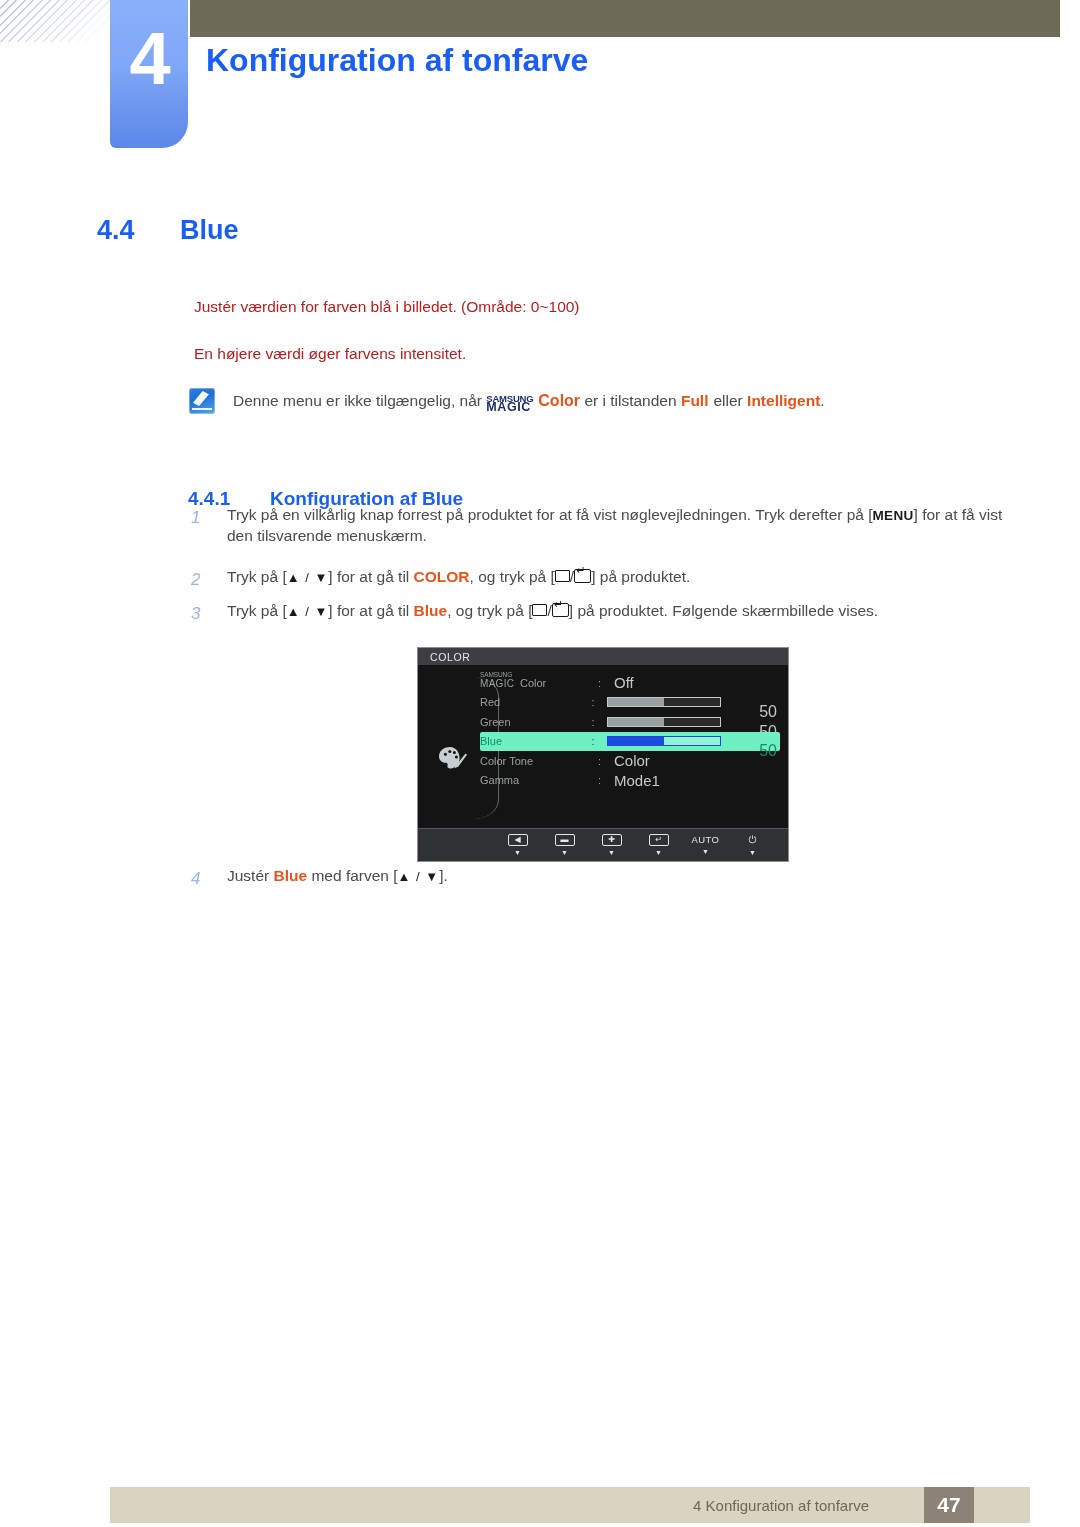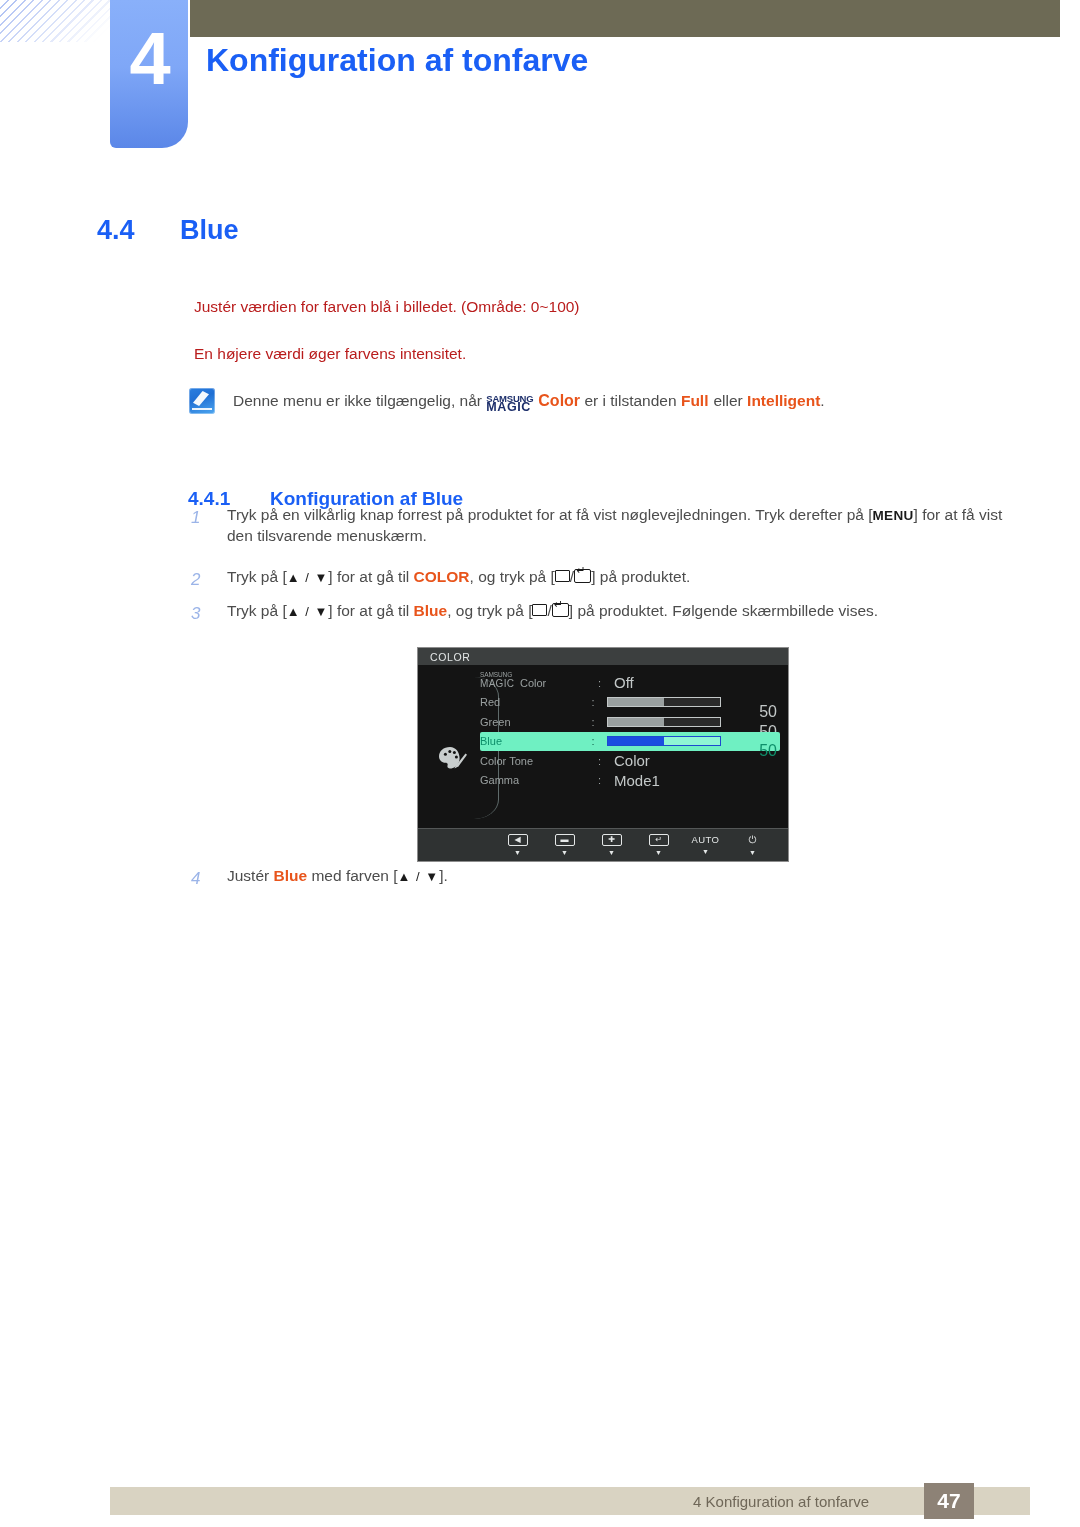--- a/index.html
+++ b/index.html
@@ -445,21 +445,21 @@
     color: #e4e7e7;
     letter-spacing: .4px;
   }
 
   
   .footer {
     position: absolute;
     left: 110px;
     top: 1487px;
     width: 920px;
-    height: 28px;
+    height: 36px;
     background: #d9d3c2;
     display: flex;
     align-items: center;
     justify-content: flex-end;
   }
   .footer-text {
     font-size: 15px;
     color: #6f6758;
     margin-right: 14px;
   }

